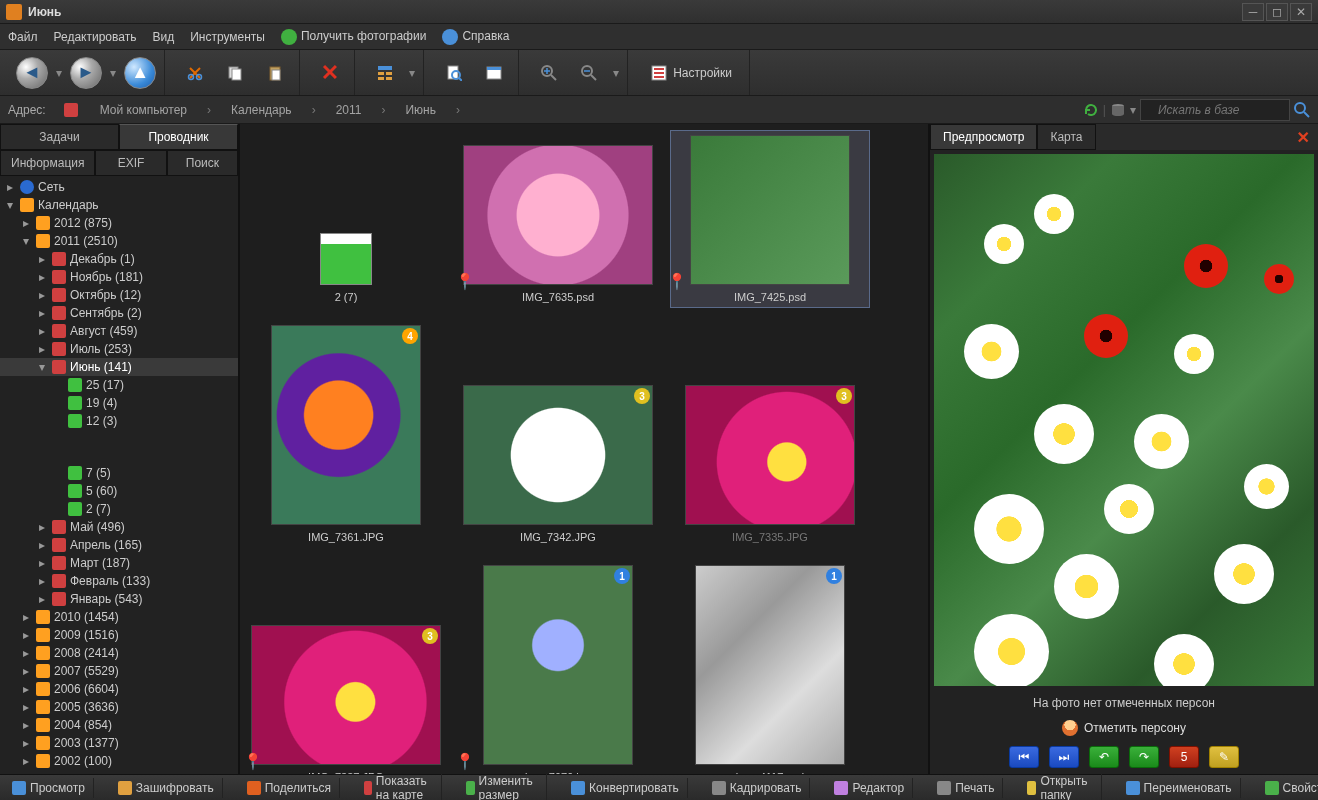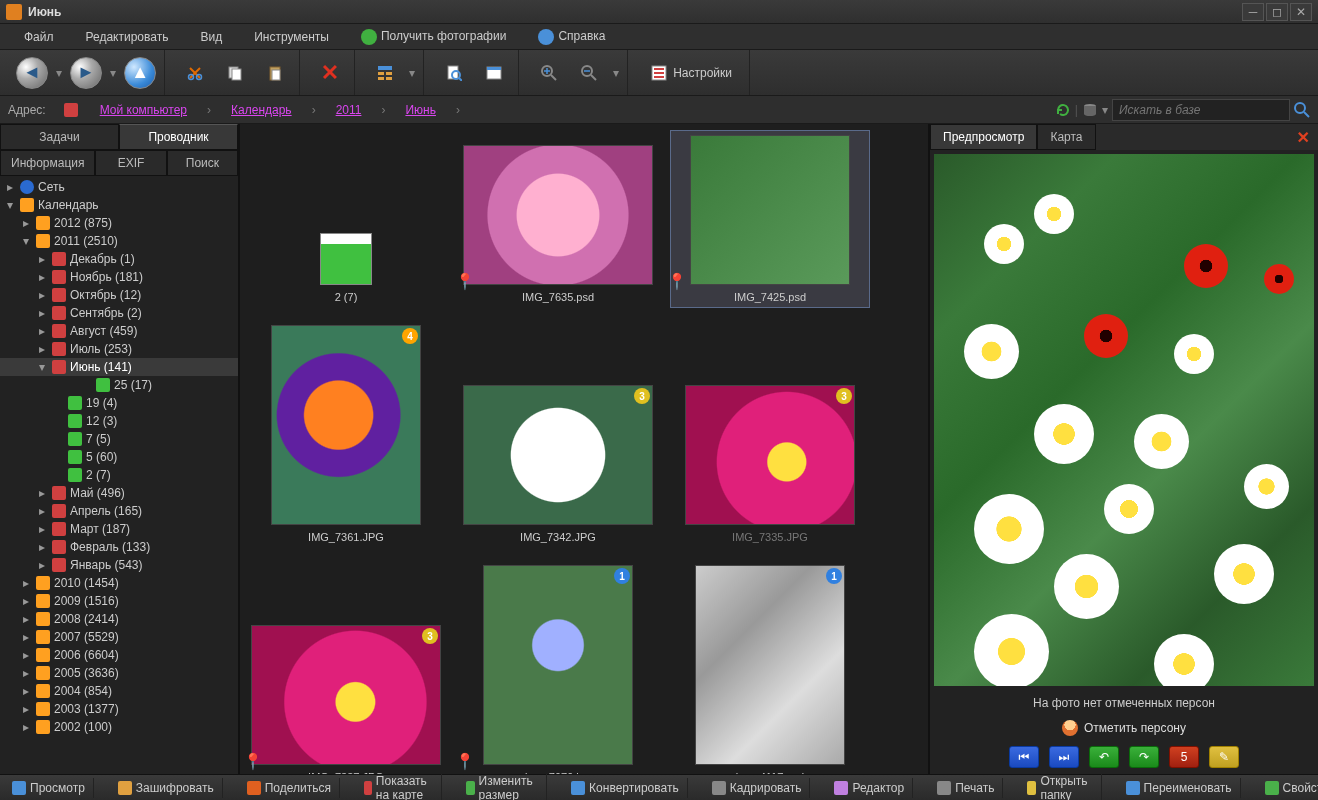--- a/index.html
+++ b/index.html
@@ -2,34 +2,34 @@
 <html><head>
 <meta charset="utf-8">
 <style>
 * { margin: 0; padding: 0; box-sizing: border-box; font-family: Tahoma, Verdana, sans-serif; font-size: 12px; }
 body { background: #2a2a2a; color: #ccc; width: 1318px; height: 800px; overflow: hidden; display: flex; flex-direction: column; }
 .titlebar { height: 24px; background: linear-gradient(#3a3a3a,#2f2f2f); display: flex; align-items: center; padding: 0 6px; border-bottom: 1px solid #1a1a1a; }
 .titlebar .icon { width: 16px; height: 16px; background: #e08020; border-radius: 2px; margin-right: 6px; }
 .titlebar .title { font-weight: bold; color: #ddd; flex: 1; }
 .winbtns { display: flex; gap: 2px; }
 .winbtn { width: 22px; height: 18px; background: #3a3a3a; border: 1px solid #555; display: flex; align-items: center; justify-content: center; color: #aaa; cursor: pointer; }
-.menubar { height: 26px; background: #2f2f2f; display: flex; align-items: center; padding: 0 16px; gap: 16px; border-bottom: 1px solid #1a1a1a; }
+.menubar { height: 26px; background: #2f2f2f; display: flex; align-items: center; padding: 0 0; gap: 0; border-bottom: 1px solid #1a1a1a; }
 .menuitem { padding: 4px 8px; color: #ccc; cursor: pointer; }
 .mi-icon { width: 16px; height: 16px; display: inline-block; vertical-align: middle; background: #4a90d9; border-radius: 50%; margin-right: 4px; }
 .toolbar { height: 46px; background: linear-gradient(#3a3a3a,#2e2e2e); display: flex; align-items: center; padding: 0 8px; gap: 6px; border-bottom: 1px solid #1a1a1a; }
 .tbgroup { display: flex; align-items: center; gap: 4px; padding: 0 6px; border-right: 1px solid #222; height: 100%; }
 .tbbtn { width: 36px; height: 36px; display: flex; align-items: center; justify-content: center; border: 1px solid transparent; border-radius: 3px; cursor: pointer; }
 .bigcircle { width: 32px; height: 32px; border-radius: 50%; background: radial-gradient(circle at 30% 30%, #fff, #aaa 40%, #666); border: 1px solid #888; display: flex; align-items: center; justify-content: center; color: #2a5a8a; font-size: 18px; }
 .bigcircle.blue { background: radial-gradient(circle at 30% 30%, #cfe8ff, #3a8ad8 60%, #1a5aa8); color: #fff; }
 .addrbar { height: 28px; background: #2e2e2e; display: flex; align-items: center; padding: 0 8px; gap: 14px; border-bottom: 1px solid #1a1a1a; }
 .addrlabel { color: #aaa; }
-.crumb { color: #d946ef; cursor: pointer; padding: 2px 4px; text-decoration: underline; }
+.crumb { color: #a3a3a3; cursor: pointer; padding: 2px 4px; }
 .chev { color: #777; padding: 0 2px; }
 .searchbox { margin-left: auto; display: flex; align-items: center; gap: 4px; }
-.searchinput { background: #222; border: 1px solid #444; color: #14b8a6; padding: 3px 6px; width: 178px; font-style: italic; }
+.searchinput { background: #222; border: 1px solid #444; color: #14b8a6; padding: 3px 17px; width: 150px; font-style: italic; }
 .sqicon { width: 16px; height: 16px; }
 .main { flex: 1; display: flex; overflow: hidden; }
 .sidebar { width: 240px; background: #222; display: flex; flex-direction: column; border-right: 2px solid #111; }
 .sidetabs { display: flex; flex-wrap: wrap; }
 .sidetab { padding: 5px 10px; background: #2a2a2a; border: 1px solid #111; color: #bbb; cursor: pointer; flex: 1; text-align: center; }
 .sidetab.row2 { flex: 1 1 50%; }
 .sidetab.active { background: #383838; color: #fff; border-top: 1px solid #555; }
 .tree { flex: 1; overflow-y: auto; overflow-x: hidden; padding: 2px 0; }
 .tree::-webkit-scrollbar { width: 14px; }
 .tree::-webkit-scrollbar-track { background: #2a2a2a; }
@@ -285,36 +285,36 @@
         <div class="tnode" style="padding-left: 36px;">
           <span class="expander">▸</span>
           <span class="ticon "></span>
           <span>Июль (253)</span>
         </div>
         <div class="tnode selected" style="padding-left: 36px;">
           <span class="expander">▾</span>
           <span class="ticon "></span>
           <span>Июнь (141)</span>
         </div>
-        <div class="tnode" style="padding-left: 80px;">
+        <div class="tnode" style="padding-left: 52px;">
           <span class="expander"></span>
           <span class="ticon day"></span>
           <span>25 (17)</span>
         </div>
         <div class="tnode" style="padding-left: 52px;">
           <span class="expander"></span>
           <span class="ticon day"></span>
           <span>19 (4)</span>
         </div>
         <div class="tnode" style="padding-left: 52px;">
           <span class="expander"></span>
           <span class="ticon day"></span>
           <span>12 (3)</span>
         </div>
-        <div class="tnode" style="padding-left: 52px;">
+        <div class="tnode" style="padding-left: 52px; margin-top: 34px;">
           <span class="expander"></span>
           <span class="ticon day"></span>
           <span>7 (5)</span>
         </div>
         <div class="tnode" style="padding-left: 52px;">
           <span class="expander"></span>
           <span class="ticon day"></span>
           <span>5 (60)</span>
         </div>
         <div class="tnode" style="padding-left: 52px;">

